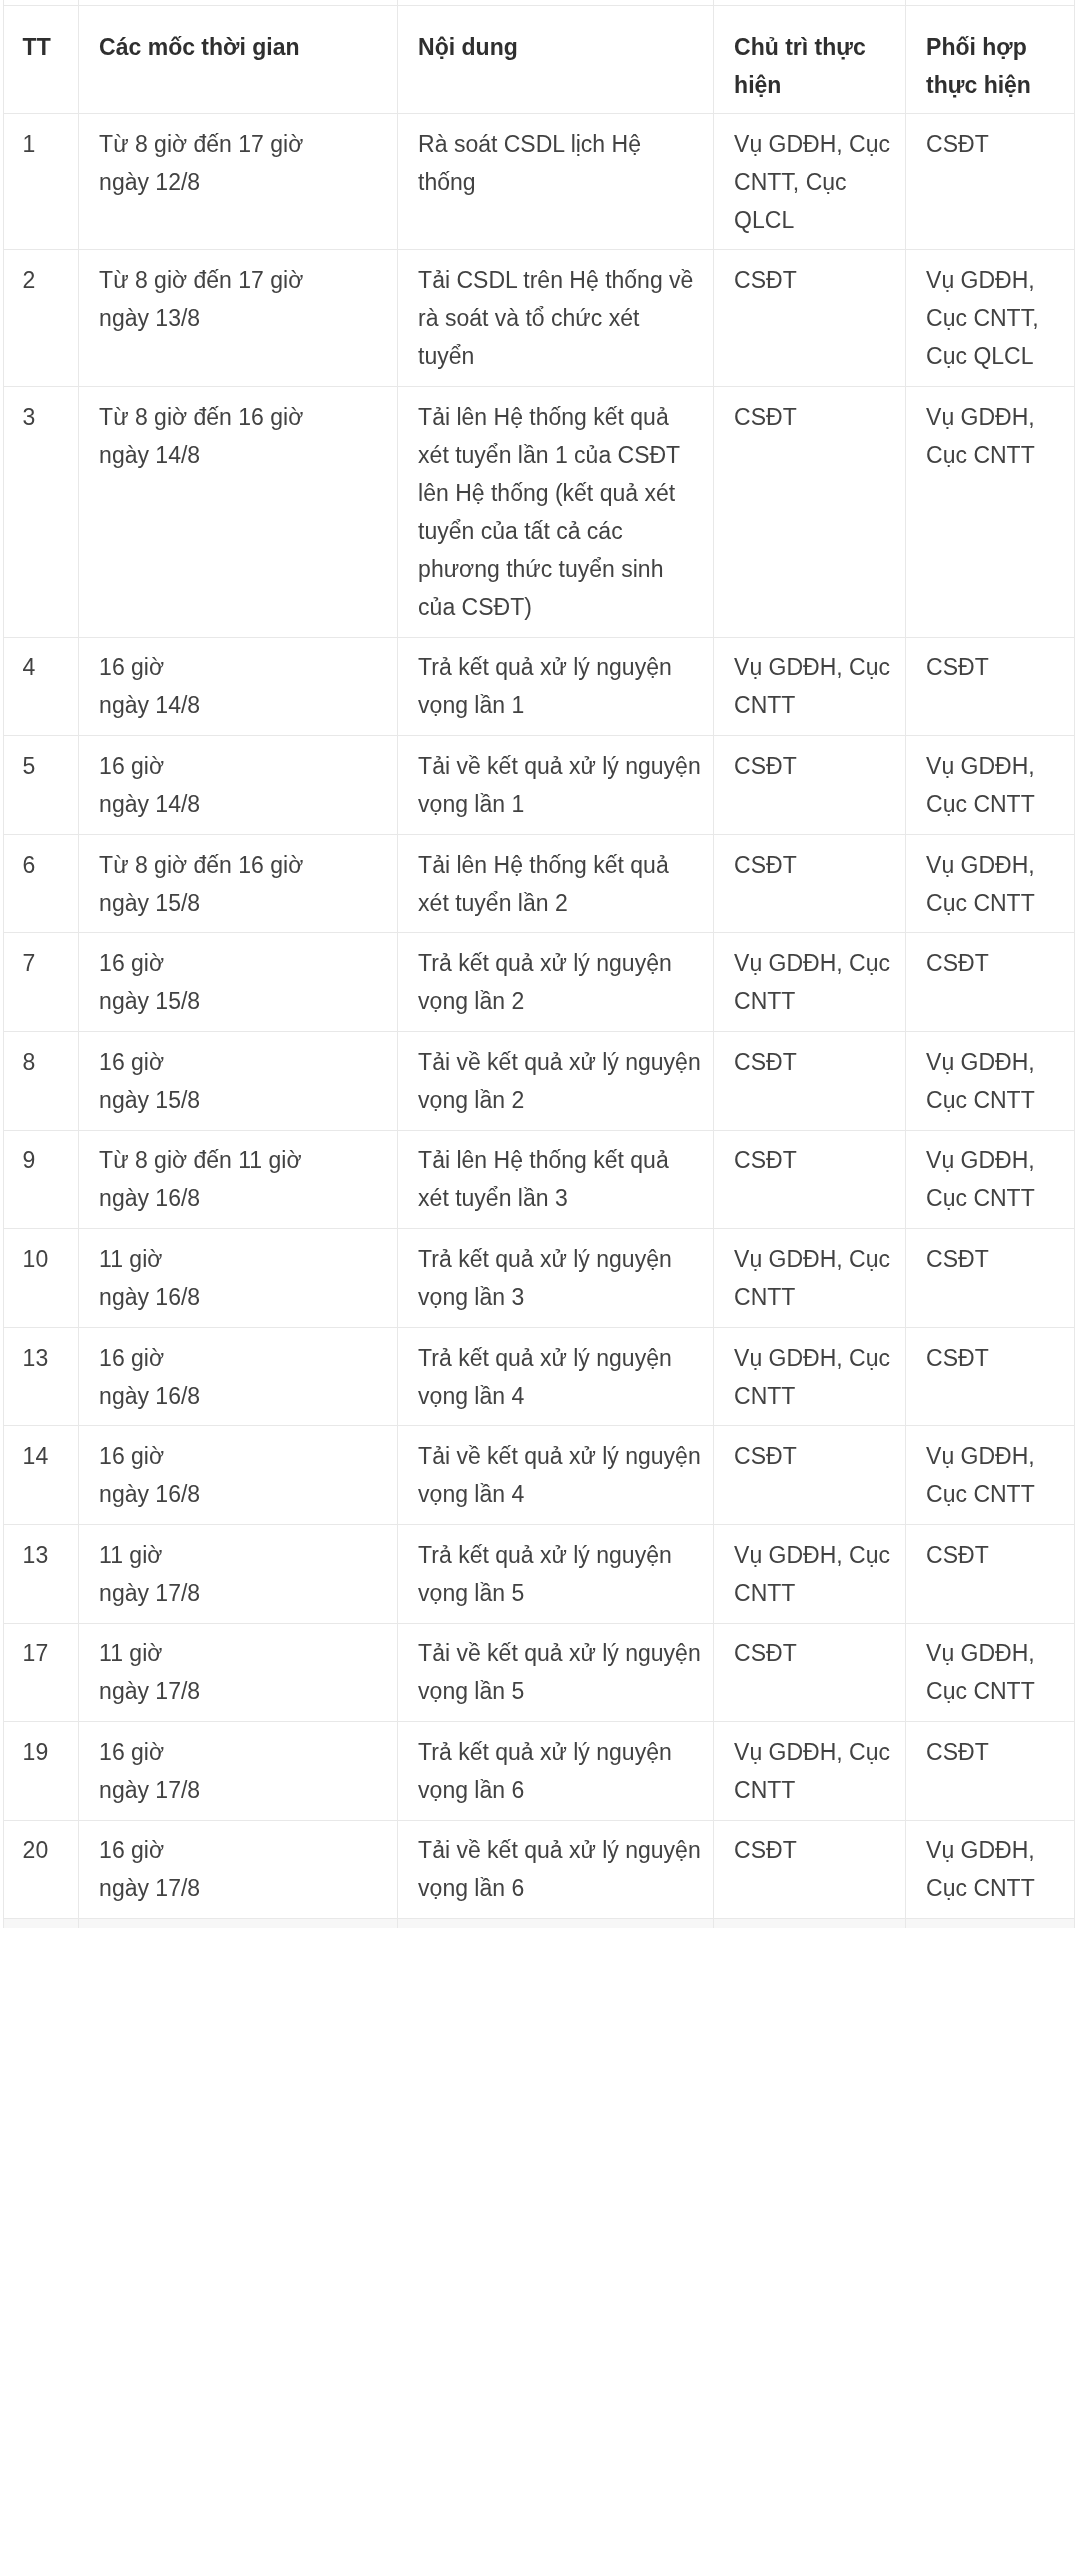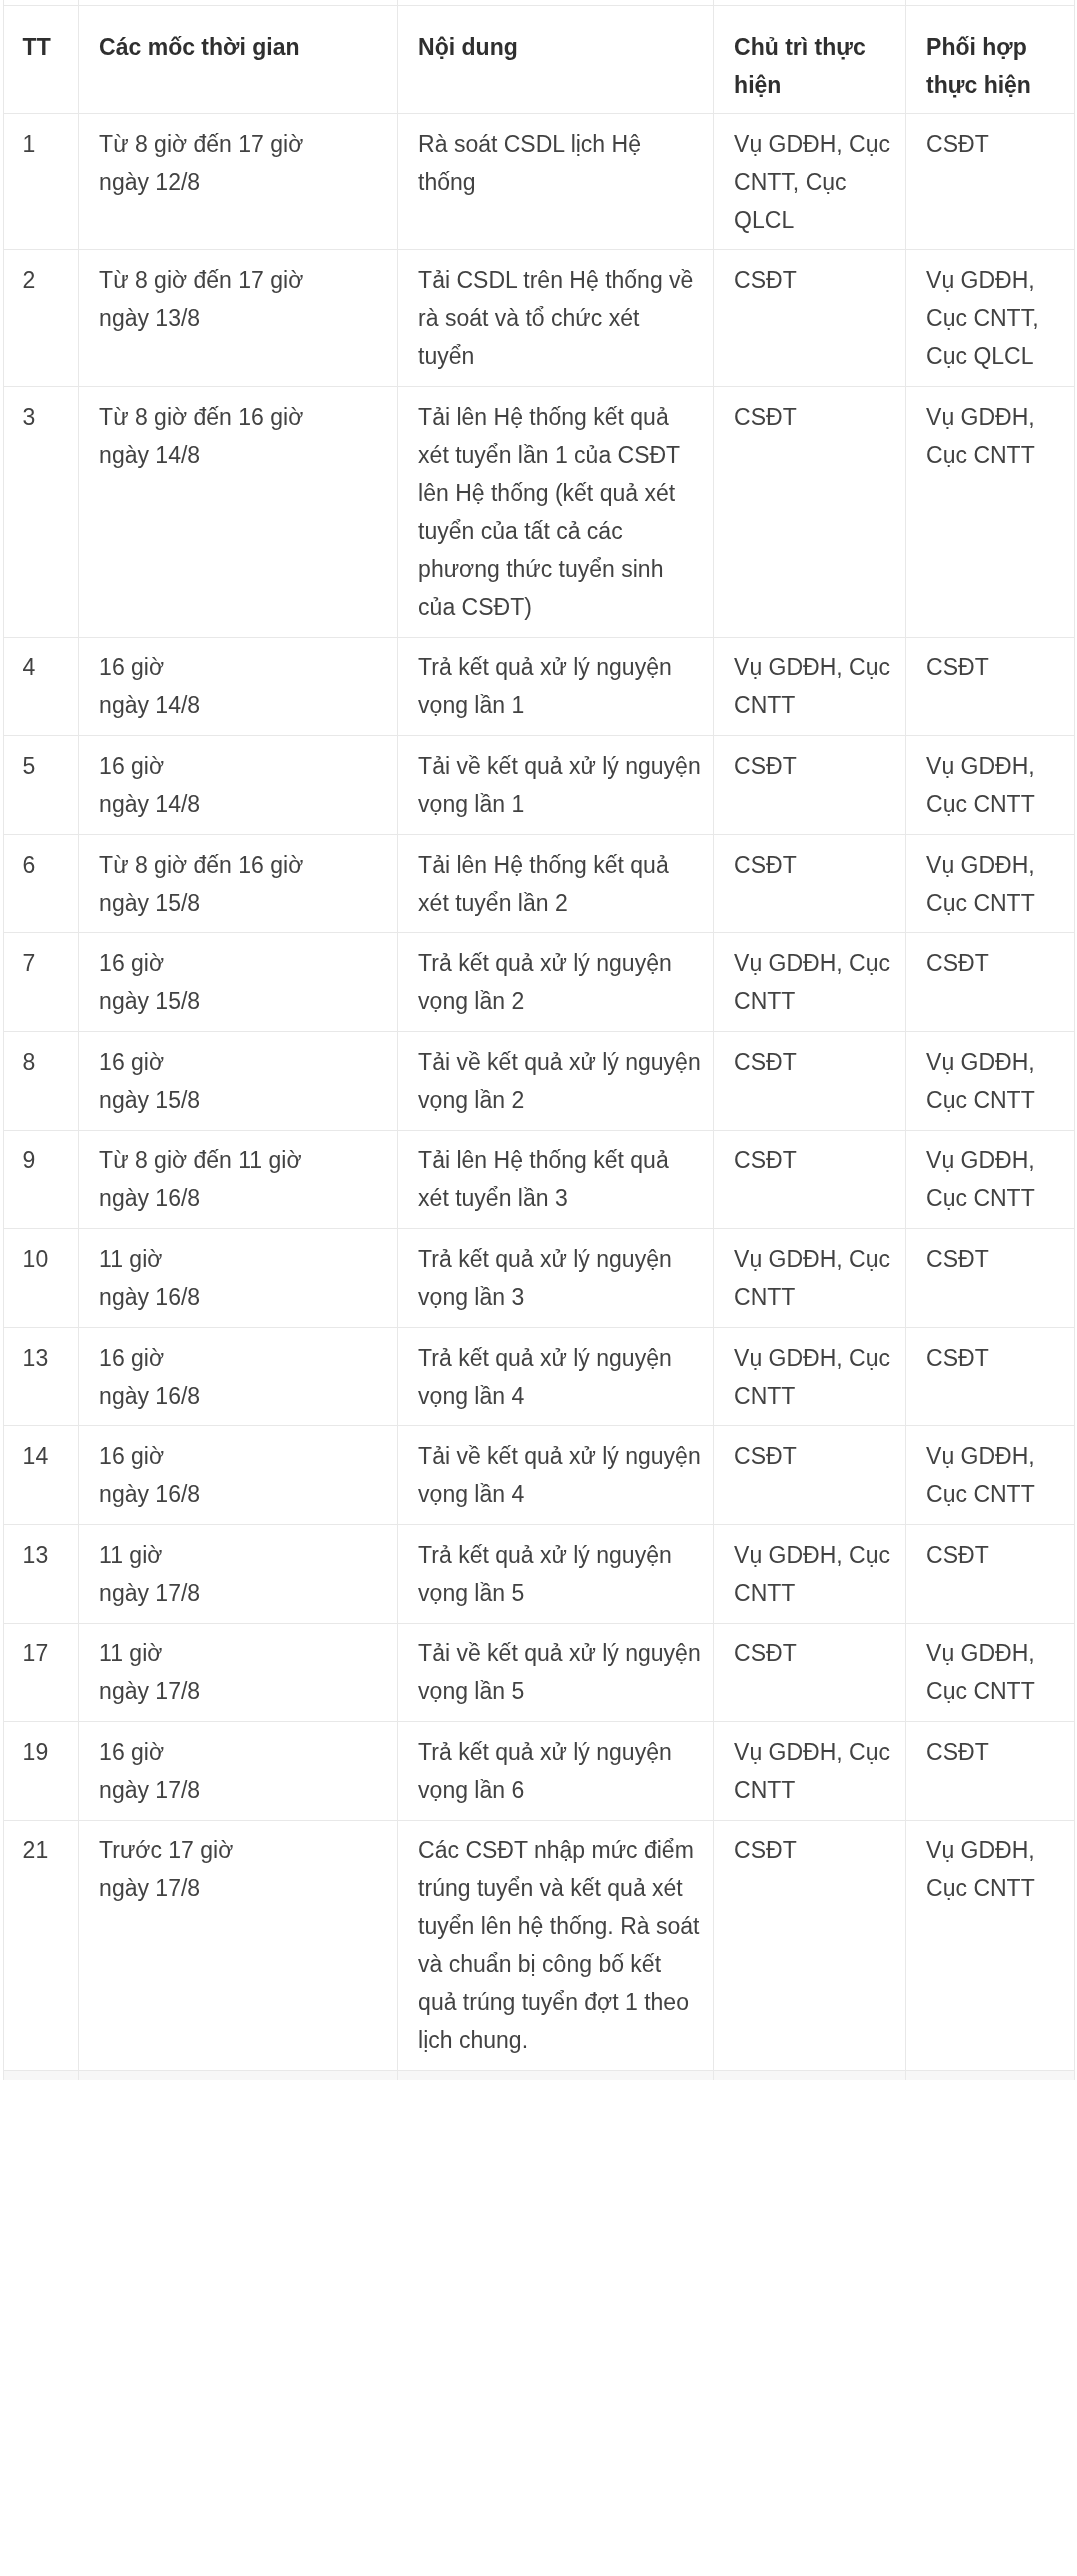--- a/index.html
+++ b/index.html
@@ -197,24 +197,24 @@
   </tr>
         <tr>
     <td class="col-tt">19</td>
     <td class="pre">16 giờ
 ngày 17/8</td>
     <td>Trả kết quả xử lý nguyện vọng lần 6</td>
     <td>Vụ GDĐH, Cục CNTT</td>
     <td>CSĐT</td>
   </tr>
         <tr>
-    <td class="col-tt">21</td>
-    <td class="pre">Trước 17 giờ
-ngày 17/8</td>
-    <td>Các CSĐT nhập mức điểm trúng tuyển và kết quả xét tuyển lên hệ thống. Rà soát và chuẩn bị công bố kết quả trúng tuyển đợt 1 theo lịch chung.</td>
+    <td class="col-tt">20</td>
+    <td class="pre">16 giờ
+ngày 17/8</td>
+    <td>Tải về kết quả xử lý nguyện vọng lần 6</td>
     <td>CSĐT</td>
     <td>Vụ GDĐH, Cục CNTT</td>
   </tr>
       </tbody>
     <tfoot>
       <tr class="partial-bottom">
         <td></td>
         <td></td>
         <td></td>
         <td></td>

